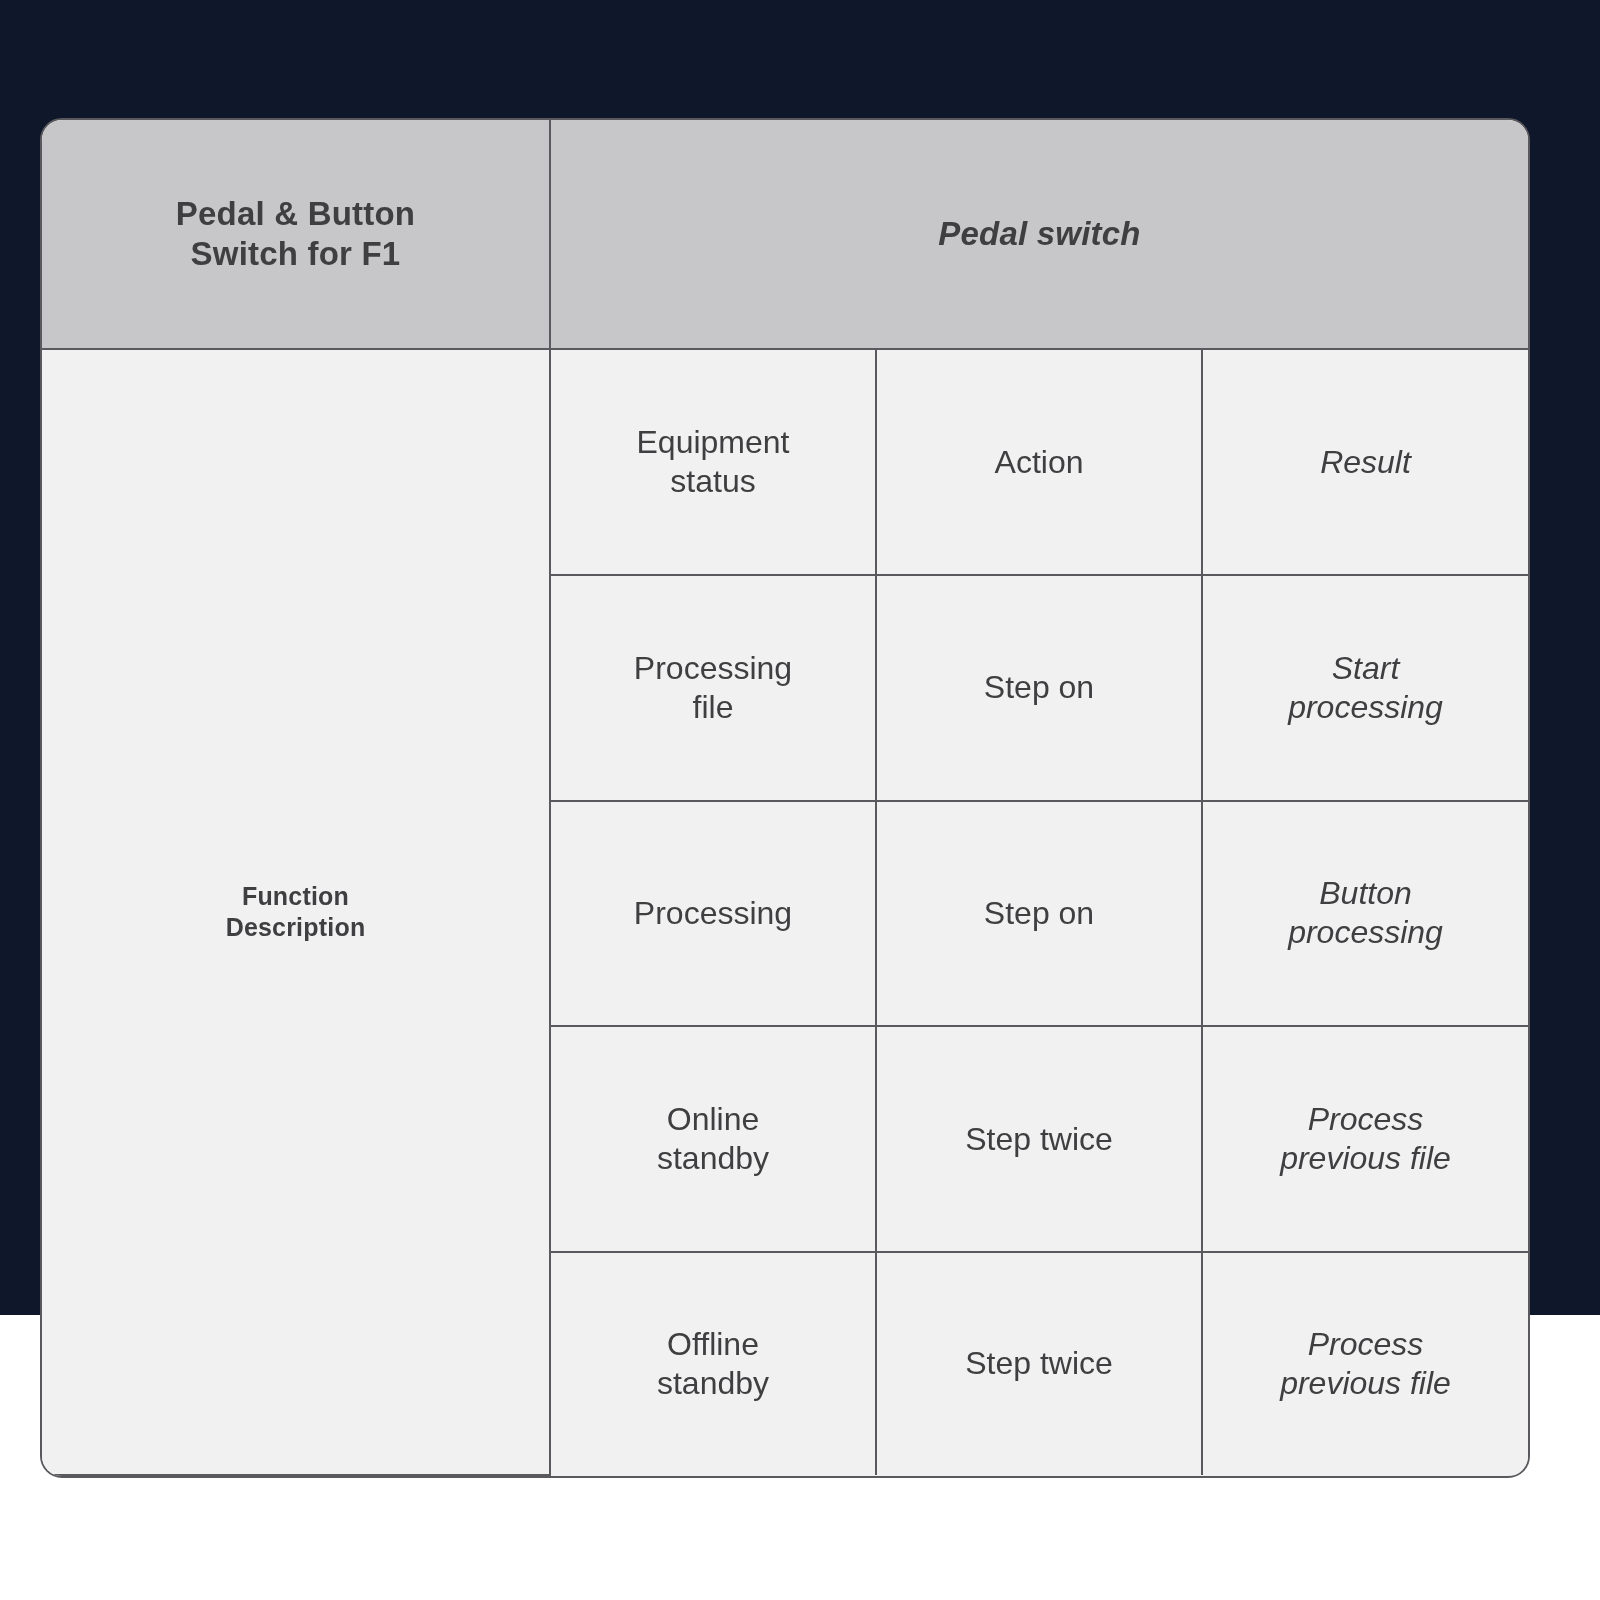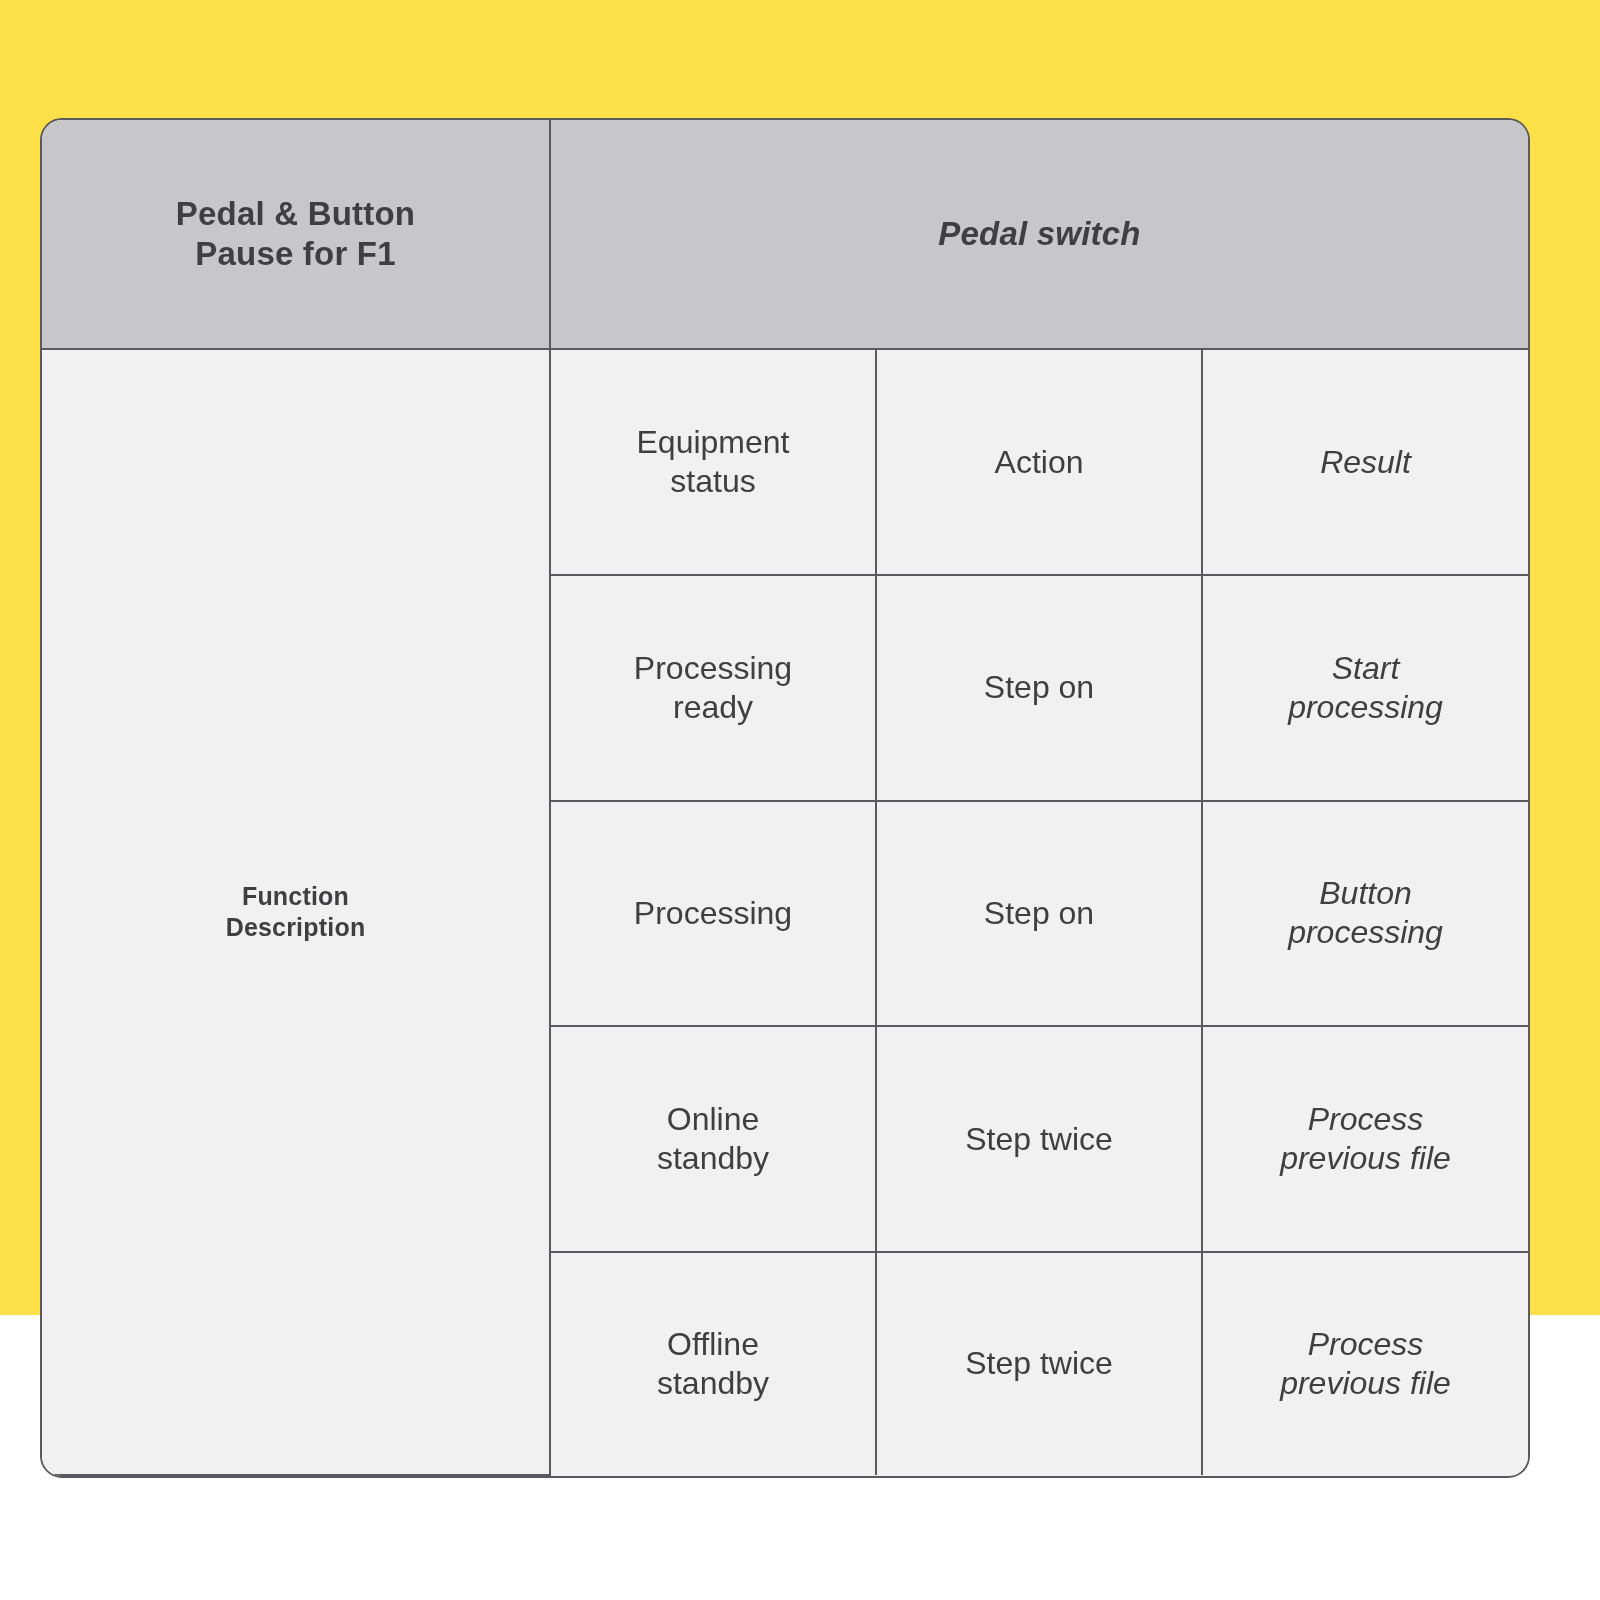--- a/index.html
+++ b/index.html
@@ -8,21 +8,21 @@
     width: 1600px;
     height: 1600px;
     background: #FFFFFF;
     font-family: "Liberation Sans", sans-serif;
   }
 
   .page {
     position: relative;
     width: 1600px;
     height: 1315px;
-    background: #fde047;
+    background: #0f172a;
     box-sizing: border-box;
   }
 
   .table-wrap {
     position: absolute;
     left: 40px;
     top: 118px;
     width: 1490px;
     height: 1360px;
     border: 2px solid #5A5A5E;
@@ -95,42 +95,42 @@
 </head>
 <body>
 
 <div class="page">
   <div class="table-wrap">
     <table class="spec">
       <tbody>
         <tr>
           <td class="head title-left">
             <span class="two-line">Pedal &amp; Button</span>
-            <span class="two-line">Pause for F1</span>
+            <span class="two-line">Switch for F1</span>
           </td>
           <td class="head" colspan="3">Pedal switch</td>
         </tr>
 
         <tr>
           <td class="rowlabel" rowspan="5">
             <span class="two-line">Function</span>
             <span class="two-line">Description</span>
           </td>
           <td class="subhead col-status">
             <span class="two-line">Equipment</span>
             <span class="two-line">status</span>
           </td>
           <td class="subhead col-action">Action</td>
           <td class="subhead col-result">Result</td>
         </tr>
 
         <tr>
           <td class="cell">
             <span class="two-line">Processing</span>
-            <span class="two-line">ready</span>
+            <span class="two-line">file</span>
           </td>
           <td class="cell">Step on</td>
           <td class="cell">
             <span class="two-line">Start</span>
             <span class="two-line">processing</span>
           </td>
         </tr>
 
         <tr>
           <td class="cell">Processing</td>

